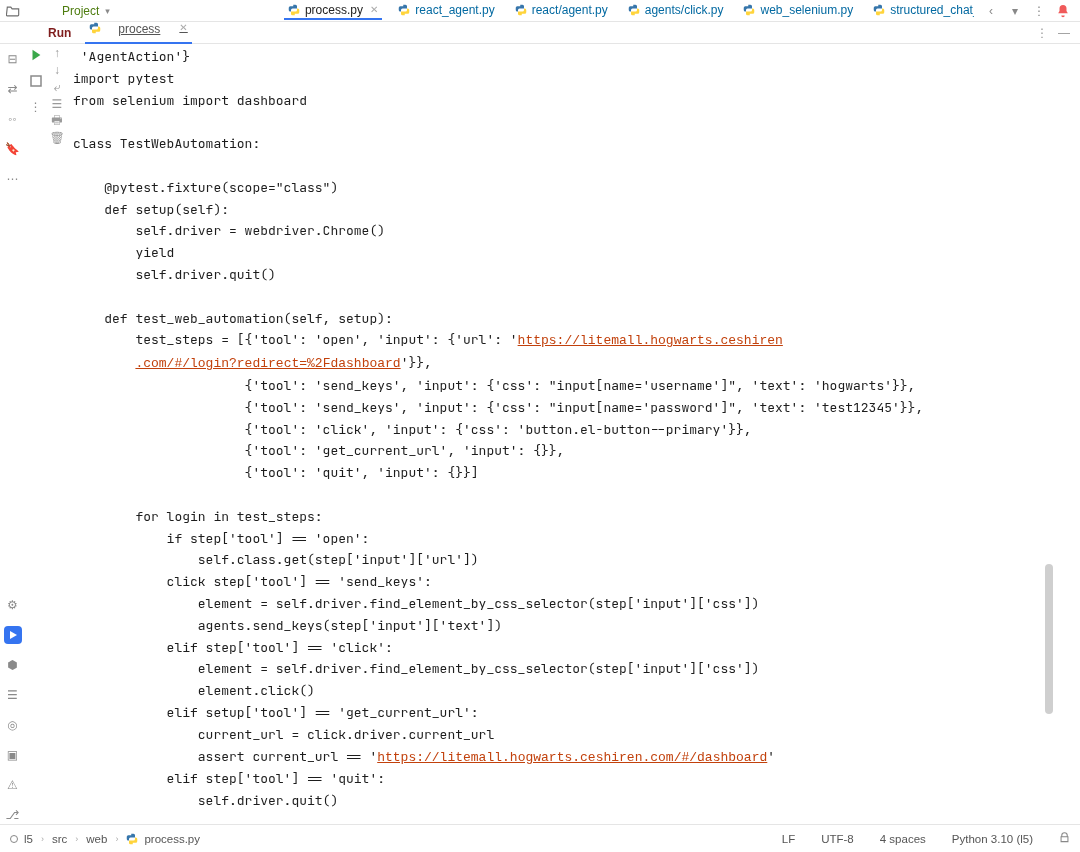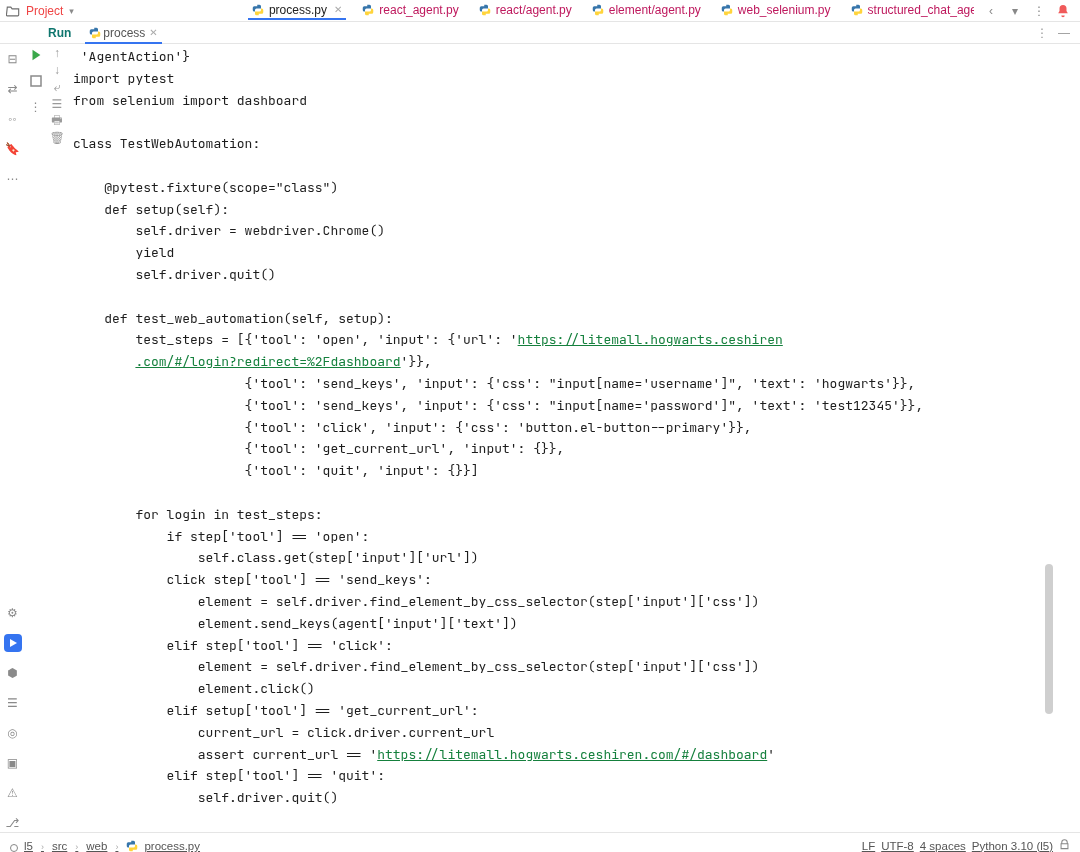--- a/index.html
+++ b/index.html
@@ -3,61 +3,61 @@
 <meta charset="utf-8">
 <style>
   * { box-sizing: border-box; margin: 0; padding: 0; }
   html, body { width: 1080px; height: 852px; overflow: hidden; font-family: -apple-system, "Segoe UI", Arial, sans-serif; font-size: 12px; color: #333; background: #fff; }
   .root { display: flex; flex-direction: column; width: 100%; height: 100%; }
 
   
   .topbar { display: flex; align-items: center; height: 22px; border-bottom: 1px solid #e5e5e5; }
   .project-btn { display: flex; align-items: center; gap: 6px; padding: 0 8px 0 6px; height: 100%; }
   .folder-icon { width: 14px; height: 14px; display: inline-flex; align-items: center; justify-content: center; color: #6e6e6e; }
-  .project-label { font-weight: 500; color: #ef4444; }
+  .project-label { font-weight: 500; color: #4d7c0f; margin-left: 36px; }
   .chev { font-size: 9px; color: #8a8a8a; }
   .tabs { flex: 1; display: flex; align-items: center; height: 100%; overflow: hidden; padding-left: 160px; }
-  .tab { display: flex; align-items: center; gap: 5px; padding: 0 10px; height: 100%; color: #be185d; white-space: nowrap; border-bottom: 2px solid transparent; position: relative; }
+  .tab { display: flex; align-items: center; gap: 5px; padding: 0 10px; height: 100%; color: #0369a1; white-space: nowrap; border-bottom: 2px solid transparent; position: relative; }
   .tab.active { color: #222; }
   .tab.active::after { content: ""; position: absolute; left: 6px; right: 6px; bottom: -1px; height: 2px; background: #3574F0; }
   .pyicon { width: 12px; height: 12px; }
   .tab-close { font-size: 10px; color: #aaa; margin-left: 2px; }
   .topbar-right { display: flex; align-items: center; gap: 10px; padding: 0 10px; height: 100%; }
   .toprt-icon { width: 14px; height: 14px; display: inline-flex; align-items: center; justify-content: center; color: #888; }
   .bell { color: #f05a5a; position: relative; }
 
   
   .subbar { display: flex; align-items: center; height: 22px; border-bottom: 1px solid #e5e5e5; padding-left: 34px; gap: 10px; position: relative; }
-  .sub-left { font-weight: 600; color: #0f766e; padding-left: 14px; }
-  .subtab { display: flex; align-items: center; gap: 2px; padding: 0 8px; height: 100%; color: #555; position: relative; }
+  .sub-left { font-weight: 600; color: #7f1d1d; padding-left: 14px; }
+  .subtab { display: flex; align-items: flex-start; gap: 17px; padding: 0 8px; height: 100%; color: #555; position: relative; text-decoration: underline; }
   .subtab.active::after { content: ""; position: absolute; bottom: -1px; left: 4px; right: 4px; height: 2px; background: #3574F0; }
   .subbar-icons { position: absolute; right: 10px; display: flex; gap: 10px; color: #999; }
 
   
   .body { flex: 1; display: flex; min-height: 0; }
   .leftstrip, .rightstrip { width: 25px; display: flex; flex-direction: column; align-items: center; padding-top: 6px; gap: 12px; color: #8a8a8a; }
   .leftstrip .grow { flex: 1; }
   .tool { width: 18px; height: 18px; display: inline-flex; align-items: center; justify-content: center; border-radius: 4px; }
   .tool.play { background: #3574F0; color: #fff; }
 
   .inner { flex: 1; display: flex; min-width: 0; }
   .gutter { width: 22px; display: flex; flex-direction: column; align-items: center; padding-top: 4px; gap: 10px; color: #8a8a8a; border-right: 1px solid transparent; }
   .gutter .playcirc { color: #3aa84a; }
   .editor-wrap { flex: 1; position: relative; display: flex; }
   .mini-gutter { width: 20px; display: flex; flex-direction: column; align-items: center; padding-top: 2px; gap: 3px; background: #fafafa00; color: #9a9a9a; }
   .mini-gutter .mi { width: 14px; height: 14px; display: flex; align-items: center; justify-content: center; }
   .code-scroll { flex: 1; overflow: hidden; position: relative; }
   pre.code { font-family: "JetBrains Mono", Menlo, Consolas, "Courier New", monospace; font-size: 13px; line-height: 21.8px; color: #1d1d1d; white-space: pre; padding: 2px 6px 6px 6px; }
-  .code a { color: #15803d; text-decoration: underline; }
+  .code a { color: #c2410c; text-decoration: underline; font-family: Liberation Mono, monospace; }
   .scrollbar { position: absolute; right: 2px; top: 520px; width: 8px; height: 150px; background: #cfcfcf; border-radius: 4px; }
 
   
-  .status { height: 20px; border-top: 1px solid #e5e5e5; display: flex; align-items: flex-end; padding: 0 10px; gap: 6px; font-size: 11.5px; color: #555; text-decoration: underline; }
+  .status { height: 28px; border-top: 1px solid #e5e5e5; display: flex; align-items: center; padding: 0 10px; gap: 6px; font-size: 11.5px; color: #555; }
   .status .crumbsep { color: #aaa; font-size: 9px; padding: 0 2px; }
-  .status .right { margin-left: auto; display: flex; align-items: center; gap: 6px; }
+  .status .right { margin-left: auto; display: flex; align-items: center; gap: 26px; }
   .status .pyglyph { width: 12px; height: 12px; }
   .lock { color: #888; }
   .circle { width: 8px; height: 8px; border: 1.5px solid #888; border-radius: 50%; display: inline-block; }
 </style>
 </head>
 <body>
 
 <div class="root">
 
   <div class="topbar">
@@ -91,21 +91,21 @@
             <path fill="#3776ab" d="M7 1h3a2 2 0 0 1 2 2v3H6a2 2 0 0 0-2 2v2H3a2 2 0 0 1-2-2V5a2 2 0 0 1 2-2h4z"></path>
             <path fill="#ffd43b" d="M9 15H6a2 2 0 0 1-2-2v-3h6a2 2 0 0 0 2-2V6h1a2 2 0 0 1 2 2v3a2 2 0 0 1-2 2H9z"></path>
           </svg>
         <span>react/agent.py</span>
       </div>
       <div class="tab">
         <svg class="pyicon" viewBox="0 0 16 16">
             <path fill="#3776ab" d="M7 1h3a2 2 0 0 1 2 2v3H6a2 2 0 0 0-2 2v2H3a2 2 0 0 1-2-2V5a2 2 0 0 1 2-2h4z"></path>
             <path fill="#ffd43b" d="M9 15H6a2 2 0 0 1-2-2v-3h6a2 2 0 0 0 2-2V6h1a2 2 0 0 1 2 2v3a2 2 0 0 1-2 2H9z"></path>
           </svg>
-        <span>element/agent.py</span>
+        <span>agents/click.py</span>
       </div>
       <div class="tab">
         <svg class="pyicon" viewBox="0 0 16 16">
             <path fill="#3776ab" d="M7 1h3a2 2 0 0 1 2 2v3H6a2 2 0 0 0-2 2v2H3a2 2 0 0 1-2-2V5a2 2 0 0 1 2-2h4z"></path>
             <path fill="#ffd43b" d="M9 15H6a2 2 0 0 1-2-2v-3h6a2 2 0 0 0 2-2V6h1a2 2 0 0 1 2 2v3a2 2 0 0 1-2 2H9z"></path>
           </svg>
         <span>web_selenium.py</span>
       </div>
       <div class="tab">
         <svg class="pyicon" viewBox="0 0 16 16">
@@ -210,21 +210,21 @@
 <span>                      {'tool': 'send_keys', 'input': {'css': "input[name='password']", 'text': 'test12345'}},</span>
 <span>                      {'tool': 'click', 'input': {'css': 'button.el-button--primary'}},</span>
 <span>                      {'tool': 'get_current_url', 'input': {}},</span>
 <span>                      {'tool': 'quit', 'input': {}}]</span>
 <span></span>
 <span>        for login in test_steps:</span>
 <span>            if step['tool'] == 'open':</span>
 <span>                self.class.get(step['input']['url'])</span>
 <span>            click step['tool'] == 'send_keys':</span>
 <span>                element = self.driver.find_element_by_css_selector(step['input']['css'])</span>
-<span>                element.send_keys(agent['input']['text'])</span>
+<span>                agents.send_keys(step['input']['text'])</span>
 <span>            elif step['tool'] == 'click':</span>
 <span>                element = self.driver.find_element_by_css_selector(step['input']['css'])</span>
 <span>                element.click()</span>
 <span>            elif setup['tool'] == 'get_current_url':</span>
 <span>                current_url = click.driver.current_url</span>
 <span>                assert current_url == '</span><a>https://litemall.hogwarts.ceshiren.com/#/dashboard</a><span>'</span>
 <span>            elif step['tool'] == 'quit':</span>
 <span>                self.driver.quit()</span></pre>
           <div class="scrollbar"></div>
         </div>

